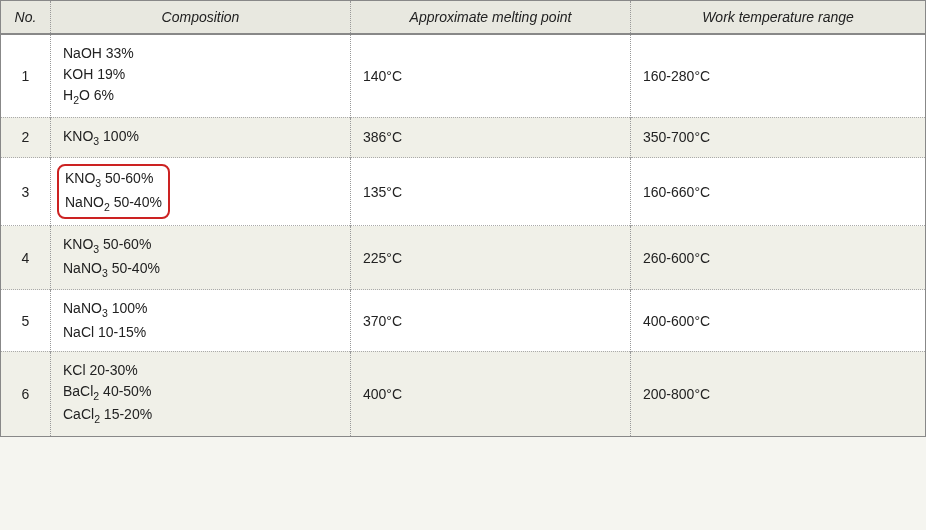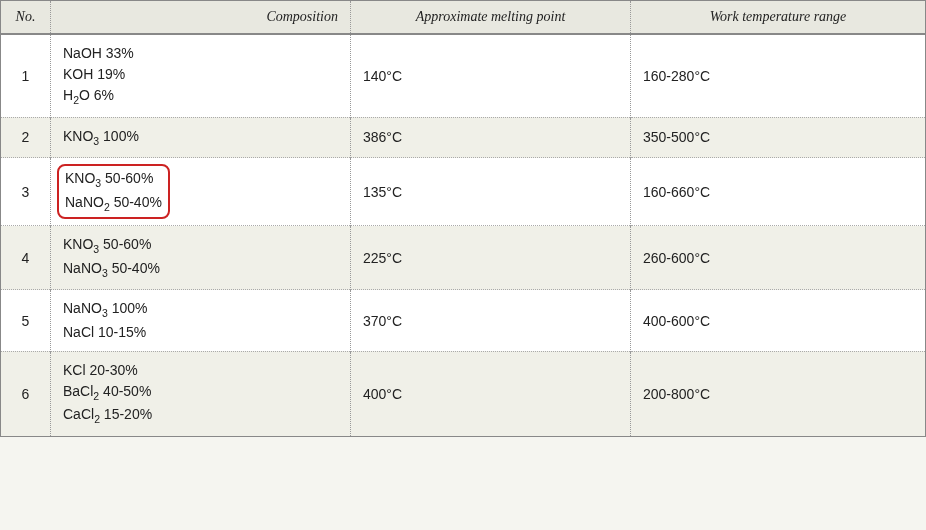--- a/index.html
+++ b/index.html
@@ -15,38 +15,37 @@
       width: 926px;
       padding: 0;
     }
     table {
       width: 100%;
       border-collapse: collapse;
       border: 1px solid #888;
     }
     thead tr {
       background: #e8e8e0;
-      font-family: Liberation Serif, serif;
     }
     thead th {
       padding: 8px 12px;
       font-style: italic;
       font-weight: normal;
       font-size: 14px;
       border-right: 1px dotted #999;
       border-bottom: 2px solid #888;
       text-align: center;
       vertical-align: middle;
     }
     thead th:first-child {
       text-align: center;
       width: 50px;
     }
     thead th:nth-child(2) {
-      text-align: right;
+      text-align: center;
     }
     tbody tr {
       border-bottom: 1px dotted #aaa;
     }
     tbody tr:nth-child(odd) {
       background: #ffffff;
     }
     tbody tr:nth-child(even) {
       background: #f0f0e8;
     }
@@ -106,21 +105,21 @@
           </td>
           <td>140°C</td>
           <td>160-280°C</td>
         </tr>
         <tr>
           <td>2</td>
           <td>
             <span class="composition-line">KNO<sub>3</sub> 100%</span>
           </td>
           <td>386°C</td>
-          <td>350-500°C</td>
+          <td>350-700°C</td>
         </tr>
         <tr>
           <td>3</td>
           <td><span class="highlighted"><span class="composition-line">KNO<sub>3</sub> 50-60%</span><span class="composition-line">NaNO<sub>2</sub> 50-40%</span></span></td>
           <td>135°C</td>
           <td>160-660°C</td>
         </tr>
         <tr>
           <td>4</td>
           <td>

